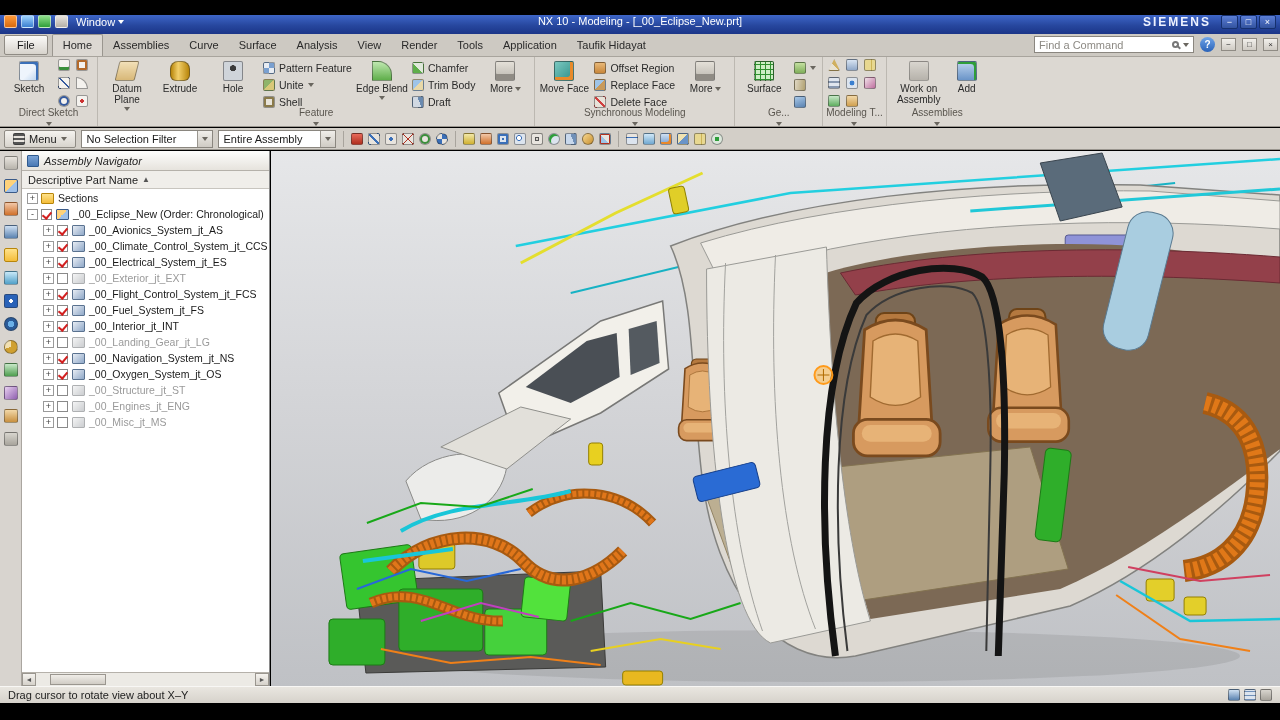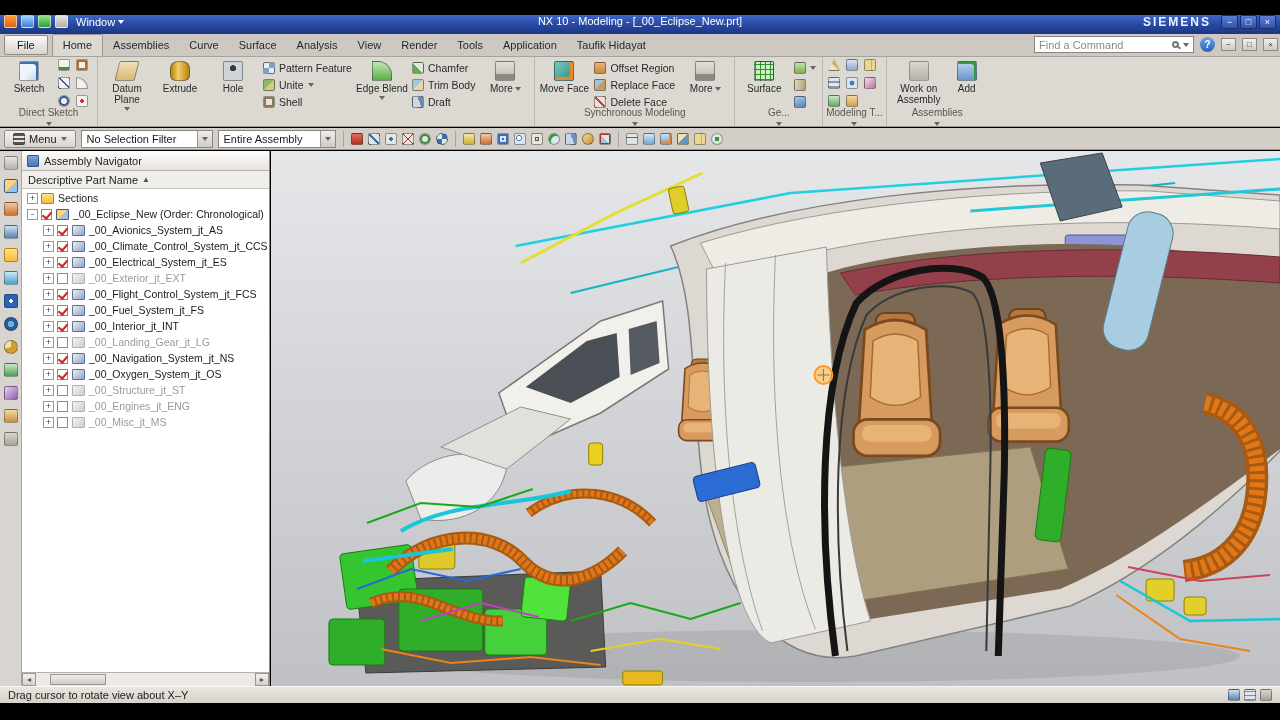--- a/index.html
+++ b/index.html
@@ -78,21 +78,21 @@
   
   .main { position:absolute; top:151px; left:0; right:0; bottom:34px; }
   .resourcebar { position:absolute; left:0; top:0; bottom:0; width:22px; background:#d8d4cf;
                  border-right:1px solid #aaa6a0; display:flex; flex-direction:column; align-items:center;
                  gap:9px; padding-top:5px; }
   .res-ico { width:14px; height:14px; border-radius:2px; border:1px solid rgba(40,40,40,.4); }
 
   .navigator { position:absolute; left:22px; top:0; bottom:0; width:248px; background:#fff;
                border-right:1px solid #8a8a8a; display:flex; flex-direction:column; }
   .navhdr { height:20px; background:linear-gradient(#fdfdfc,#e6e3dd); border-bottom:1px solid #b5b1aa;
-            display:flex; align-items:center; gap:5px; padding-left:5px; font-size:11px; color:#222; }
+            display:flex; align-items:center; gap:5px; padding-left:5px; font-size:11px; color:#222;font-style:italic; }
   .navhdr-ico { width:12px; height:12px; background:
       linear-gradient(#7aa3d6,#4a79b4); border:1px solid #2f5a8f; border-radius:1px; }
   .colhdr { height:18px; background:#f0eeea; border-bottom:1px solid #c8c5bf; display:flex;
             align-items:center; gap:4px; padding-left:6px; color:#222; }
   .colhdr .sort { font-size:8px; color:#555; }
   .tree { flex:1; overflow:hidden; padding-top:1px; }
   .trow { display:flex; align-items:center; height:16px; padding-left:5px; white-space:nowrap; overflow:hidden; }
   .trow.child { padding-left:21px; }
   .expander { width:11px; height:11px; border:1px solid #9a9a9a; background:#fff; font-size:9px;
               line-height:9px; text-align:center; color:#444; margin-right:3px; flex:none; }
@@ -265,20 +265,24 @@
           </div>
         </div>
         <div class="bigbtn">
           <span class="tile" style="background:linear-gradient(#e4e0d8,#bab6ae); box-shadow:inset 0 -6px 0 #8f8b84;"></span>
           <span class="blabel">
               <span>More</span>
               <span class="dd"></span>
             </span>
         </div>
       </div>
+      <div class="rlabel">
+        <span>Feature</span>
+        <span class="dd"></span>
+      </div>
     </div>
 
     <div class="rgroup">
       <div class="rcontent">
         <div class="bigbtn">
           <span class="tile" style="background:linear-gradient(135deg,#7ac8c0,#2f8f88); box-shadow:inset -5px -5px 0 -2px #e88a2a;"></span>
           <span class="blabel">Move Face</span>
         </div>
         <div class="sstack">
           <div class="smallbtn">

